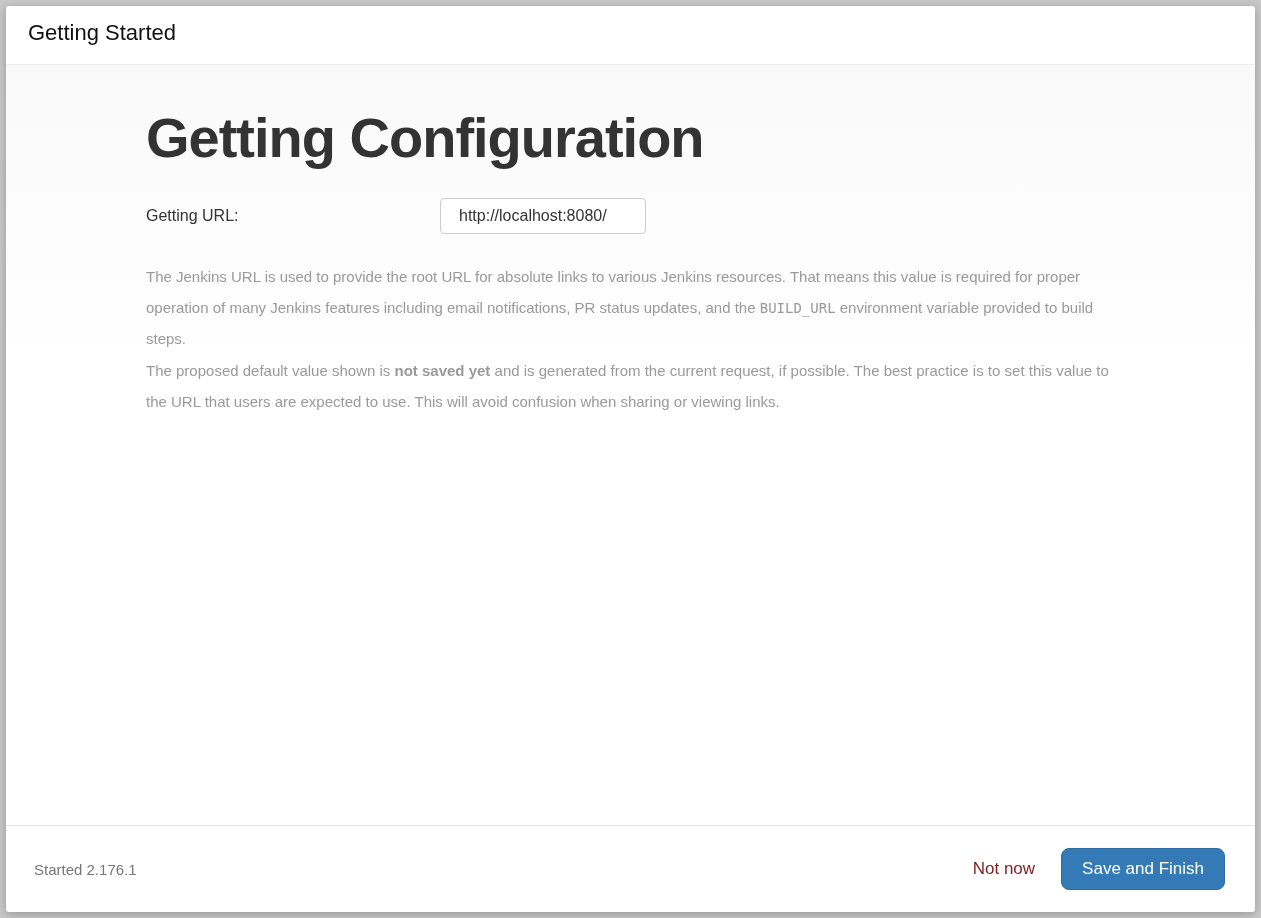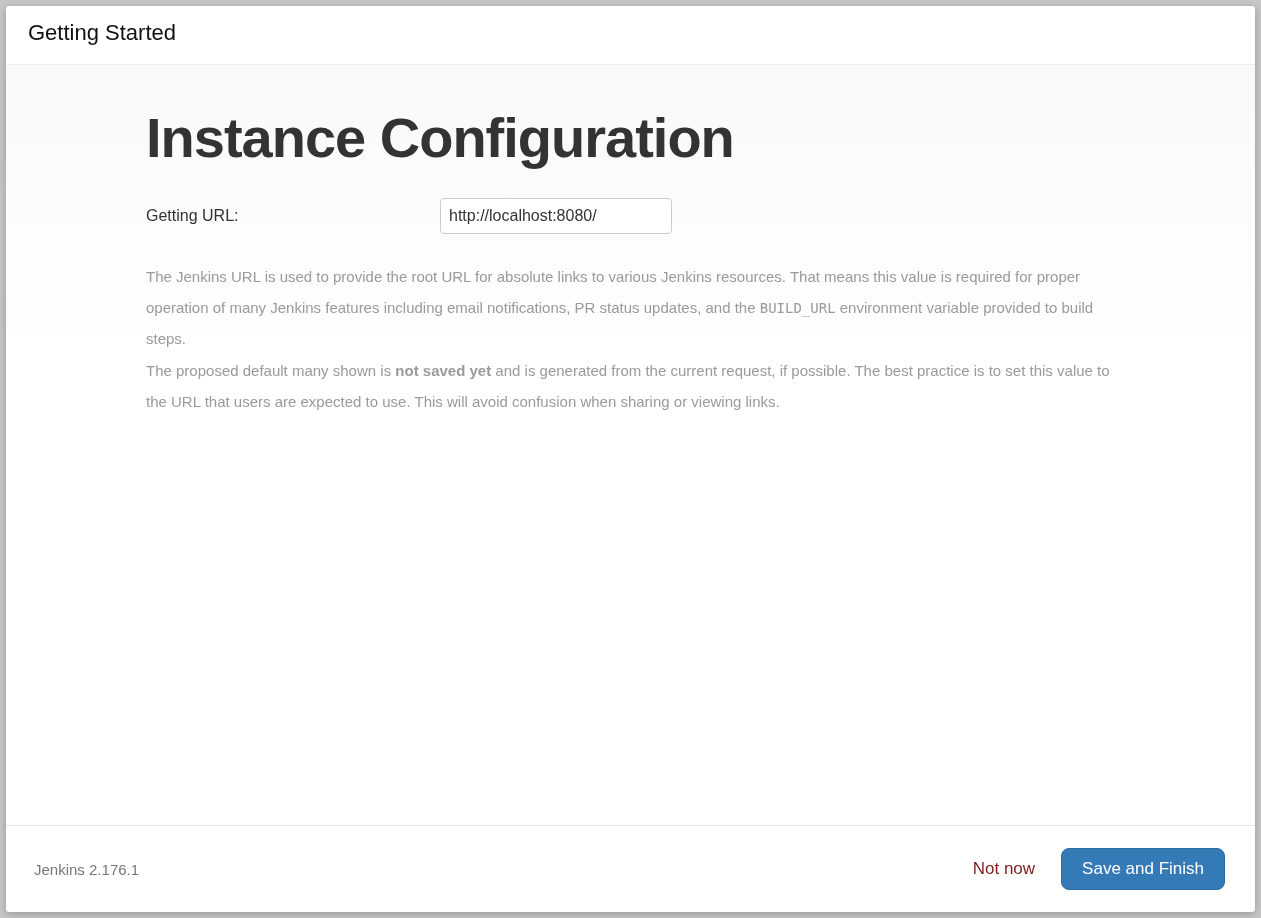--- a/index.html
+++ b/index.html
@@ -45,23 +45,23 @@
       display: flex;
       align-items: center;
       margin-bottom: 28px;
     }
     .form-label {
       width: 294px;
       font-size: 16px;
       color: #333;
     }
     .form-input {
-      width: 232px;
+      width: 206px;
       height: 36px;
-      padding: 6px 8px;
+      padding: 6px 18px;
       font-size: 16px;
       color: #333;
       border: 1px solid #ccc;
       border-radius: 4px;
       outline: none;
     }
     .help {
       font-size: 15px;
       line-height: 2.05;
       color: #9a9a9a;
@@ -106,37 +106,37 @@
 </head>
 <body>
 
 <div class="modal">
 
   <div class="modal-header">
     <h4>Getting Started</h4>
   </div>
 
   <div class="modal-body">
-    <h1 class="title">Instance Configuration</h1>
+    <h1 class="title">Getting Configuration</h1>
 
     <div class="form-row">
       <label class="form-label">Getting URL:</label>
       <input type="text" class="form-input" value="http://localhost:8080/" style="">
     </div>
 
     <div class="help">
       <p>
         <span>The Jenkins URL is used to provide the root URL for absolute links to various Jenkins resources. That means this value is required for proper operation of many Jenkins features including email notifications, PR status updates, and the </span><code>BUILD_URL</code><span> environment variable provided to build steps.</span>
       </p>
       <p>
-        <span>The proposed default many shown is </span><b>not saved yet</b><span> and is generated from the current request, if possible. The best practice is to set this value to the URL that users are expected to use. This will avoid confusion when sharing or viewing links.</span>
+        <span>The proposed default value shown is </span><b>not saved yet</b><span> and is generated from the current request, if possible. The best practice is to set this value to the URL that users are expected to use. This will avoid confusion when sharing or viewing links.</span>
       </p>
     </div>
   </div>
 
   <div class="modal-footer">
-    <span class="version">Jenkins 2.176.1</span>
+    <span class="version">Started 2.176.1</span>
     <span class="spacer"></span>
     <button class="btn-link">Not now</button>
     <button class="btn-primary">Save and Finish</button>
   </div>
 
 </div>
 
 </body></html>

